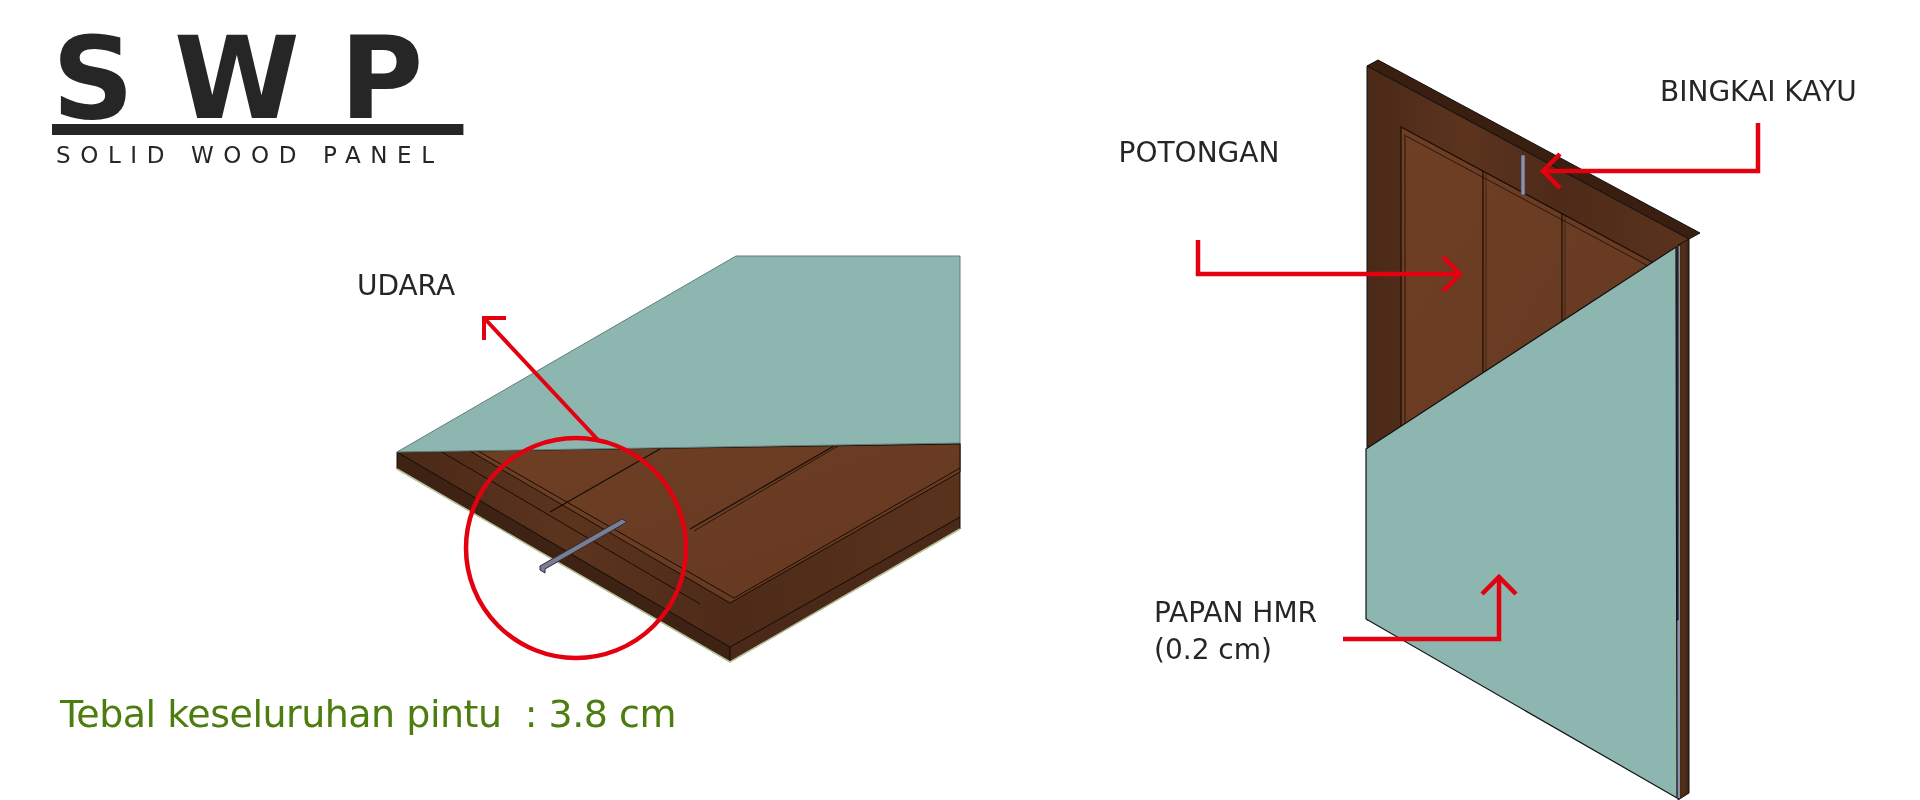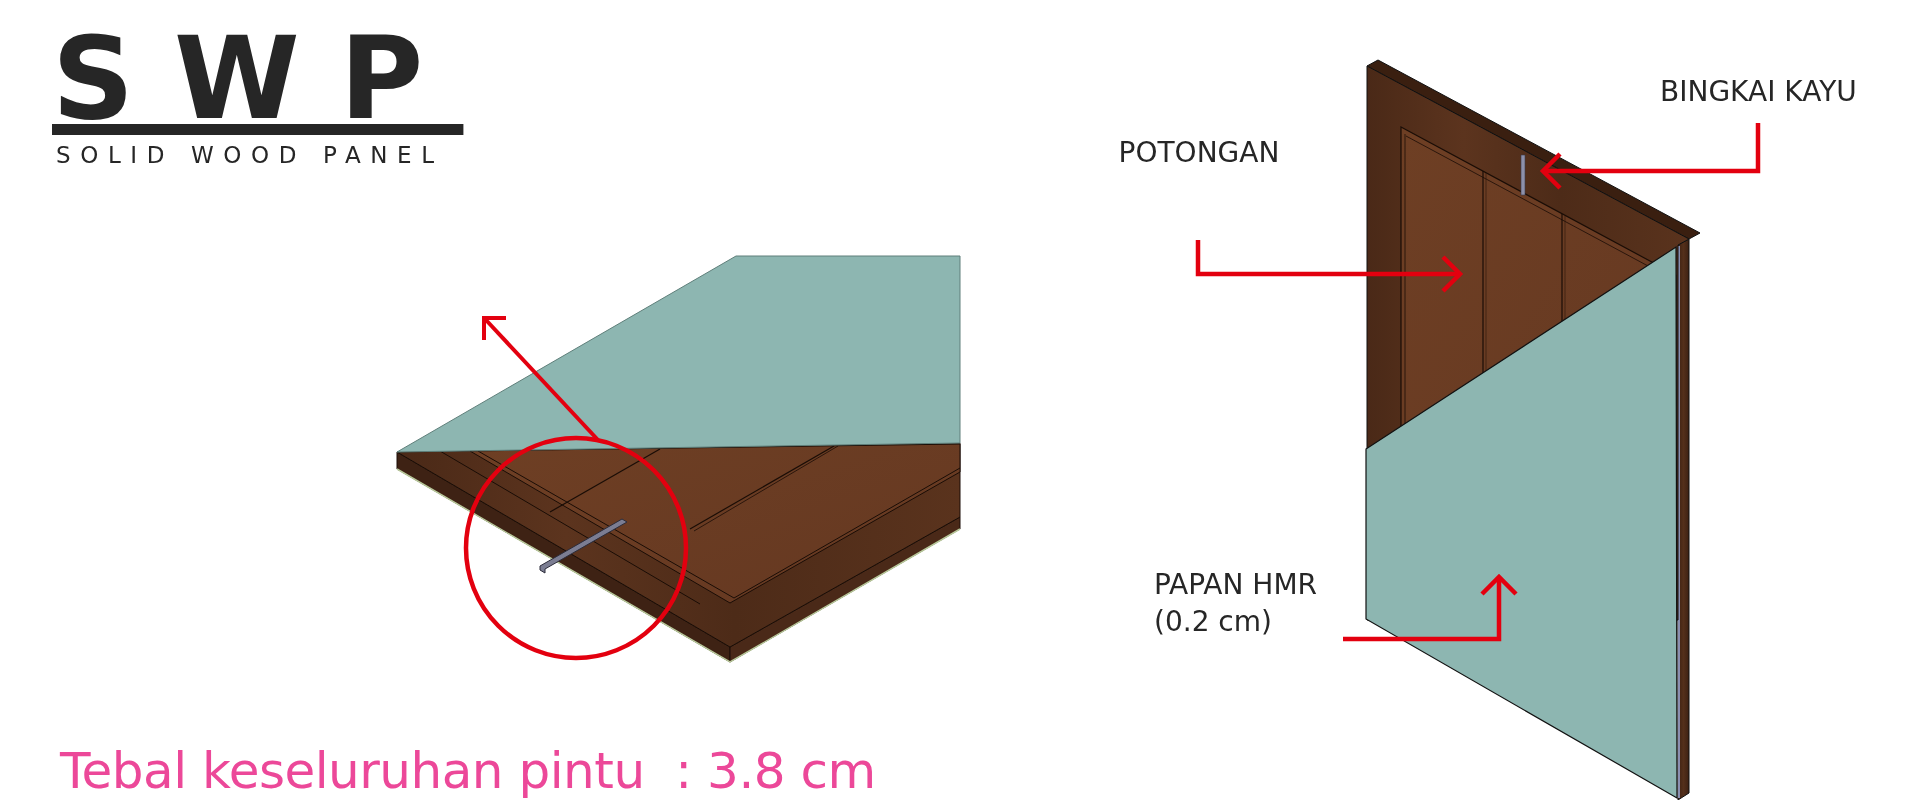--- a/index.html
+++ b/index.html
@@ -4,21 +4,21 @@
 <style>
   html, body { margin: 0; padding: 0; background: #ffffff; }
   body { width: 1920px; height: 800px; position: relative; overflow: hidden;
          font-family: "DejaVu Sans", sans-serif; color: #262626; }
   .abs { position: absolute; white-space: nowrap; }
   .logo-main { left: 52px; top: 22px; font-size: 114px; font-weight: bold; letter-spacing: 40px;
                line-height: 1; color: #262626; text-decoration: underline; }
   .logo-sub { left: 56px; top: 144px; font-size: 23px; letter-spacing: 9.6px; line-height: 1; color: #262626; }
   .label { font-size: 28px; line-height: 39px; color: #262626; text-align: center; }
   .label.left { text-align: left; }
-  .footer { left: 60px; top: 744px; font-size: 50px; line-height: 1.1; color: #ec4899; letter-spacing: -0.5px; }
+  .footer { left: 60px; top: 694px; font-size: 38px; line-height: 1.1; color: #4d7c0f; letter-spacing: -0.5px; }
   svg.scene { position: absolute; left: 0; top: 0; }
 </style>
 </head>
 <body>
 
 <div class="abs logo-main">SWP</div>
 <div class="abs logo-sub">SOLID WOOD PANEL</div>
 
 <svg class="scene" width="1920" height="800" viewBox="0 0 1920 800">
   <defs>
@@ -94,26 +94,27 @@
 
     <polyline points="1758,123 1758,171 1543,171" fill="none" stroke="#e3000f" stroke-width="4.5"></polyline>
     <polyline points="1560,154 1543,171 1560,188" fill="none" stroke="#e3000f" stroke-width="4.5"></polyline>
 
     <polyline points="1343,639 1499,639 1499,577" fill="none" stroke="#e3000f" stroke-width="4.5"></polyline>
     <polyline points="1482,594 1499,577 1516,594" fill="none" stroke="#e3000f" stroke-width="4.5"></polyline>
   </g>
 </svg>
 
 <div class="abs label" style="left:324px; top:266px; width:164px;">
+  <div>UDARA</div>
 </div>
 
 <div class="abs label" style="left:1104px; top:133px; width:190px;">
   <div>POTONGAN</div>
 </div>
 
 <div class="abs label left" style="left:1660px; top:72px;">BINGKAI KAYU</div>
 
-<div class="abs label left" style="left:1154px; top:566px; line-height:37px;">
+<div class="abs label left" style="left:1154px; top:594px; line-height:37px;">
   <div>PAPAN HMR</div>
   <div>(0.2 cm)</div>
 </div>
 
 <div class="abs footer" style="white-space:pre;">Tebal keseluruhan pintu  : 3.8 cm</div>
 
 </body></html>

